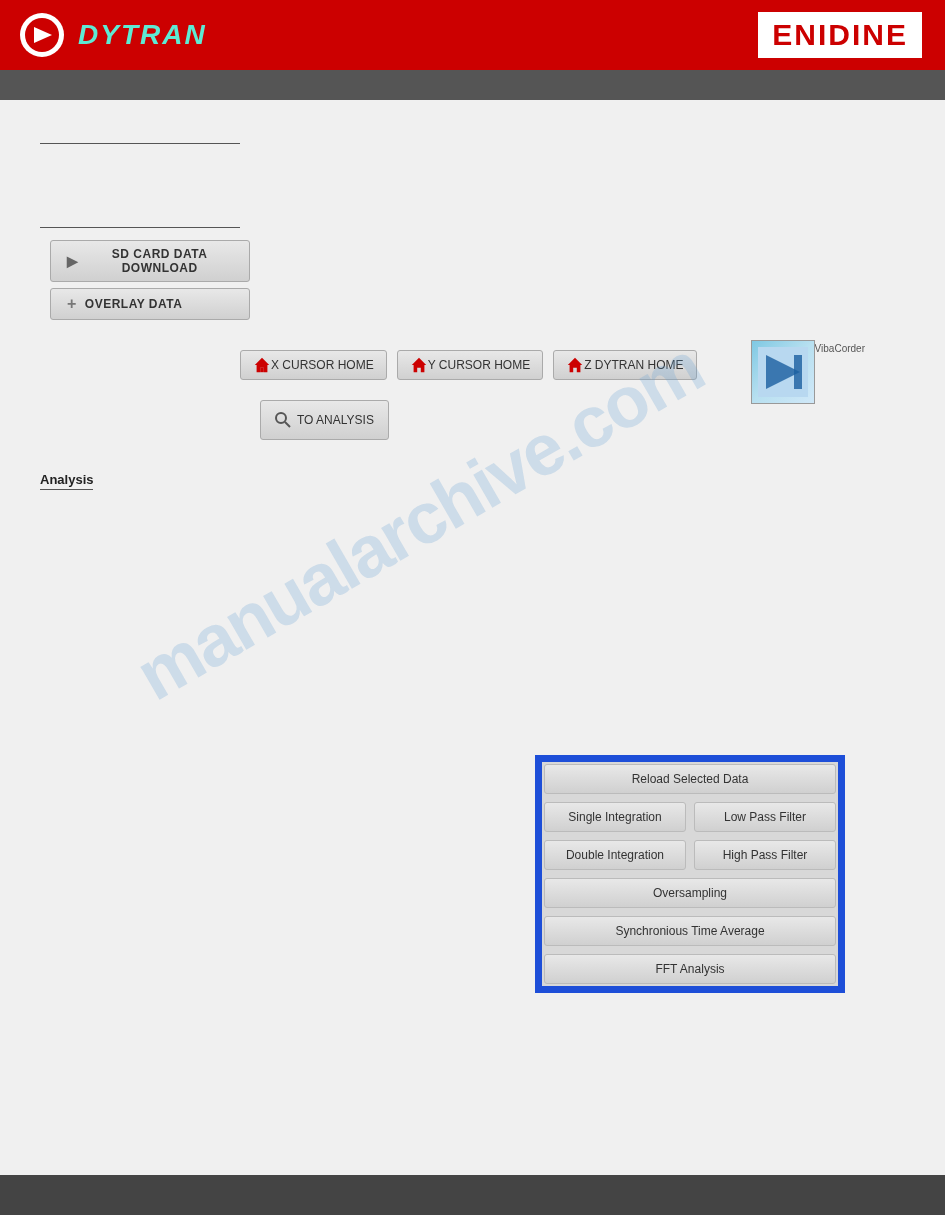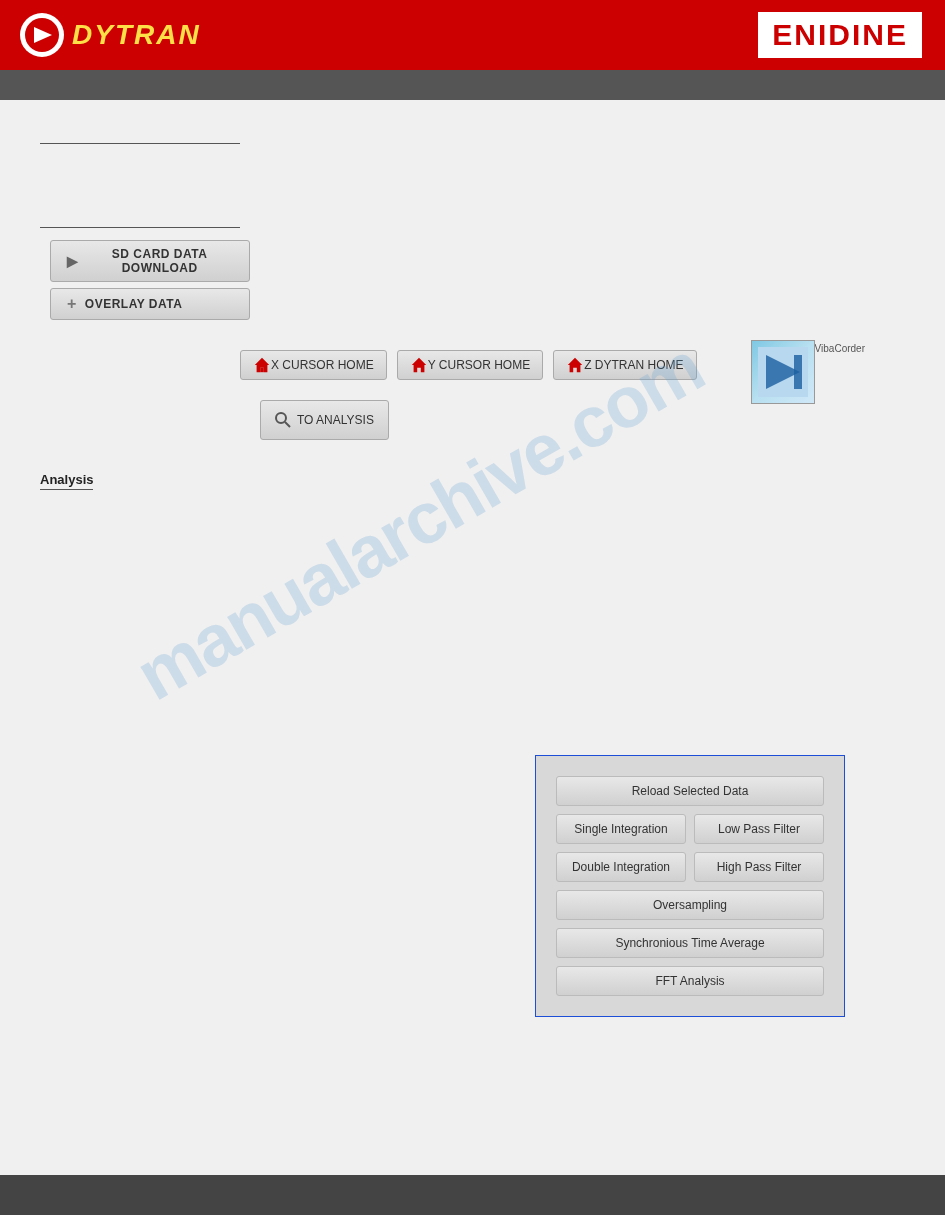--- a/index.html
+++ b/index.html
@@ -38,25 +38,26 @@
       justify-content: center;
       overflow: hidden;
     }
 
     .dytran-logo svg {
       width: 36px;
       height: 36px;
     }
 
     .dytran-text {
-      color: #fde047;
+      color: #5eead4;
       font-size: 28px;
       font-weight: bold;
       letter-spacing: 2px;
       font-style: italic;
+      margin-left: 6px;
     }
 
     .enidine-logo {
       background: white;
       padding: 6px 14px;
       border: 3px solid #cc0000;
     }
 
     .enidine-text {
       color: #cc0000;
@@ -163,22 +164,22 @@
       margin-bottom: 30px;
     }
 
     
     .analysis-panel {
       position: absolute;
       top: 655px;
       right: 100px;
       width: 310px;
       background: #d8d8d8;
-      border: 1px solid #1d4ed8;
-      padding: 20px;
+      border: 7px solid #1d4ed8;
+      padding: 2px;
       display: flex;
       flex-direction: column;
       gap: 8px;
     }
 
     .btn-analysis-full {
       width: 100%;
       background: linear-gradient(to bottom, #e8e8e8, #d0d0d0);
       border: 1px solid #bbb;
       border-radius: 3px;

